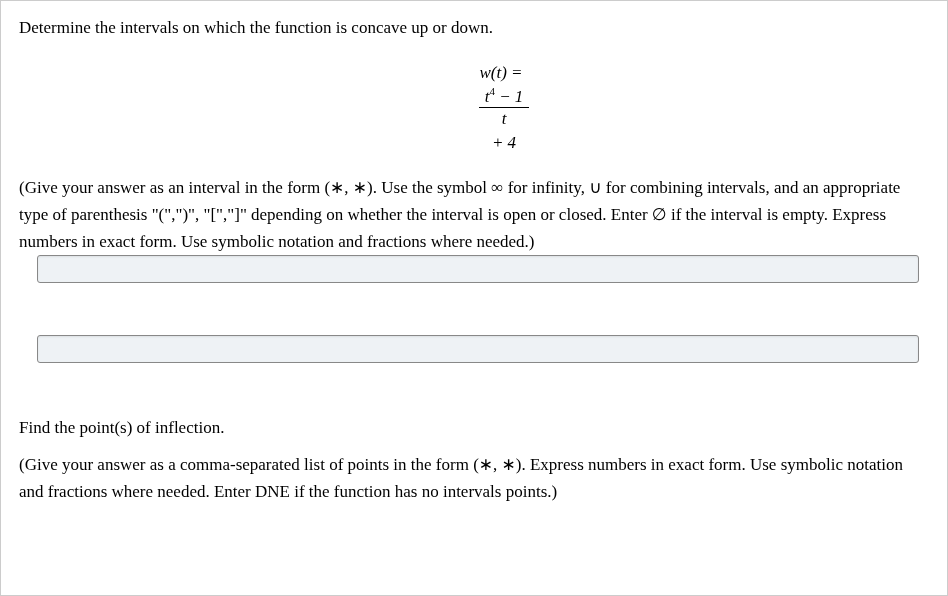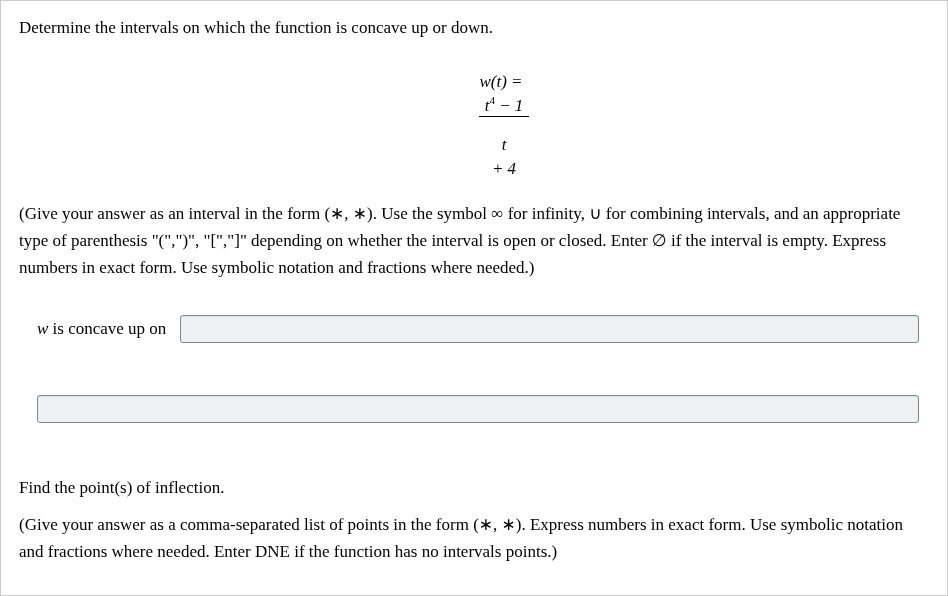--- a/index.html
+++ b/index.html
@@ -12,55 +12,53 @@
       font-size: 17px;
       color: #000;
       background: #fff;
       width: 948px;
       height: 596px;
       border: 1px solid #ccc;
       padding: 14px 18px;
       line-height: 1.5;
     }
     .question-prompt {
-      margin-bottom: 28px;
+      margin-bottom: 19px;
     }
     .formula {
       margin: 14px 0 18px 60px;
       font-style: italic;
       display: flex;
       align-items: center;
       flex-direction: column;
     }
     .formula .func {
       margin-right: 6px;
     }
     .formula .frac {
       display: inline-flex;
       flex-direction: column;
       align-items: center;
       vertical-align: middle;
       margin: 0 4px;
-      gap: 17px;
     }
     .formula .frac .num {
       border-bottom: 1px solid #000;
       padding: 0 6px;
       line-height: 1.2;
     }
     .formula .frac .num sup {
       font-size: 11px;
       font-style: normal;
     }
     .formula .frac .den {
       padding: 0 6px;
       line-height: 1.3;
     }
     .instructions {
-      margin-bottom: 34px;
       line-height: 1.6;
     }
     .answer-row {
       display: flex;
       align-items: center;
       margin: 0 0 52px 18px;
     }
     .answer-label {
       font-style: italic;
       margin-right: 14px;
@@ -101,23 +99,20 @@
   <span class="frac">
     <span class="num"><span>t</span><sup>4</sup><span> − 1</span></span>
     <span class="den">t</span>
   </span>
   <span>+ 4</span>
 </div>
 
 <div class="instructions">(Give your answer as an interval in the form (∗, ∗). Use the symbol ∞ for infinity, ∪ for combining intervals, and an appropriate type of parenthesis "(",")", "[","]" depending on whether the interval is open or closed. Enter ∅ if the interval is empty. Express numbers in exact form. Use symbolic notation and fractions where needed.)</div>
 
 <div class="answer-row">
-  <span class="answer-label">
-    <span class="w">w</span><span class="rest"> is concave up on</span>
-  </span>
   <input type="text" class="answer-input" value="" style="">
 </div>
 
 <div class="answer-row">
   <input type="text" class="answer-input" value="" style="">
 </div>
 
 <div class="section-heading">Find the point(s) of inflection.</div>
 
 <div class="instructions2">(Give your answer as a comma-separated list of points in the form (∗, ∗). Express numbers in exact form. Use symbolic notation and fractions where needed. Enter DNE if the function has no intervals points.)</div>

